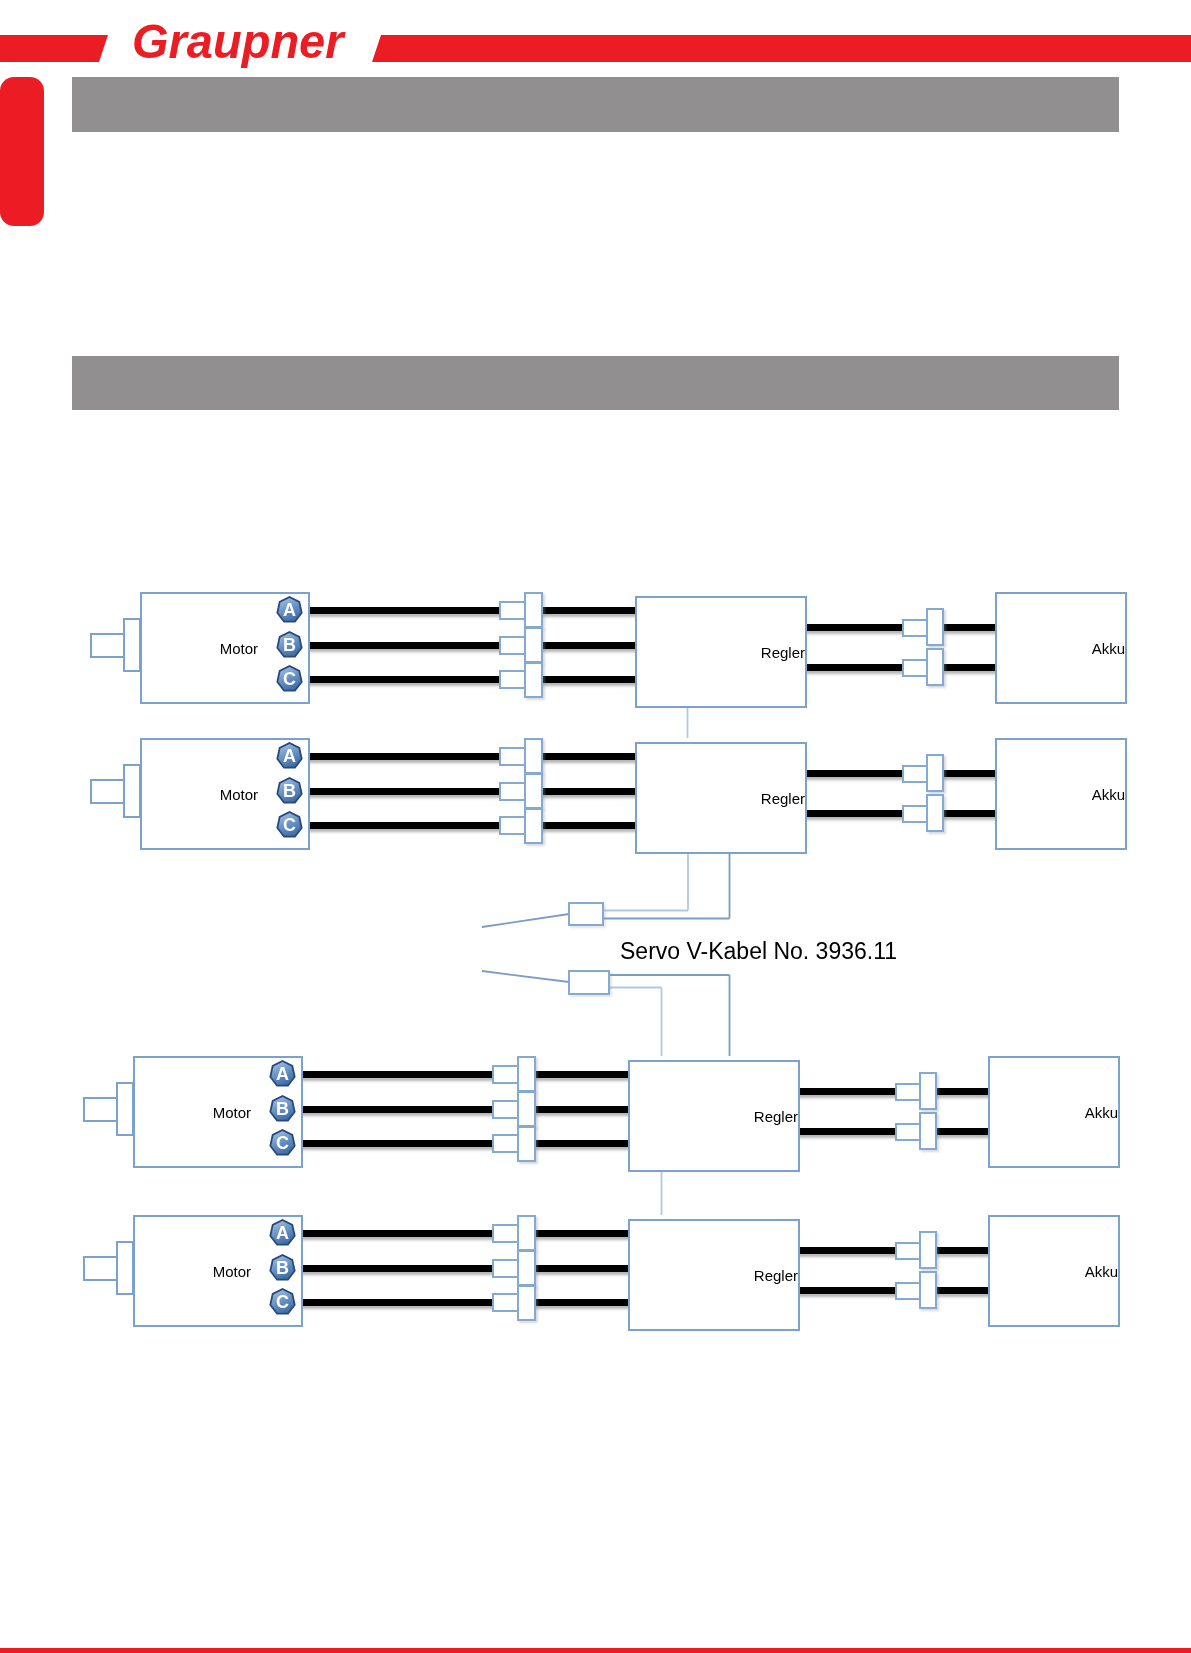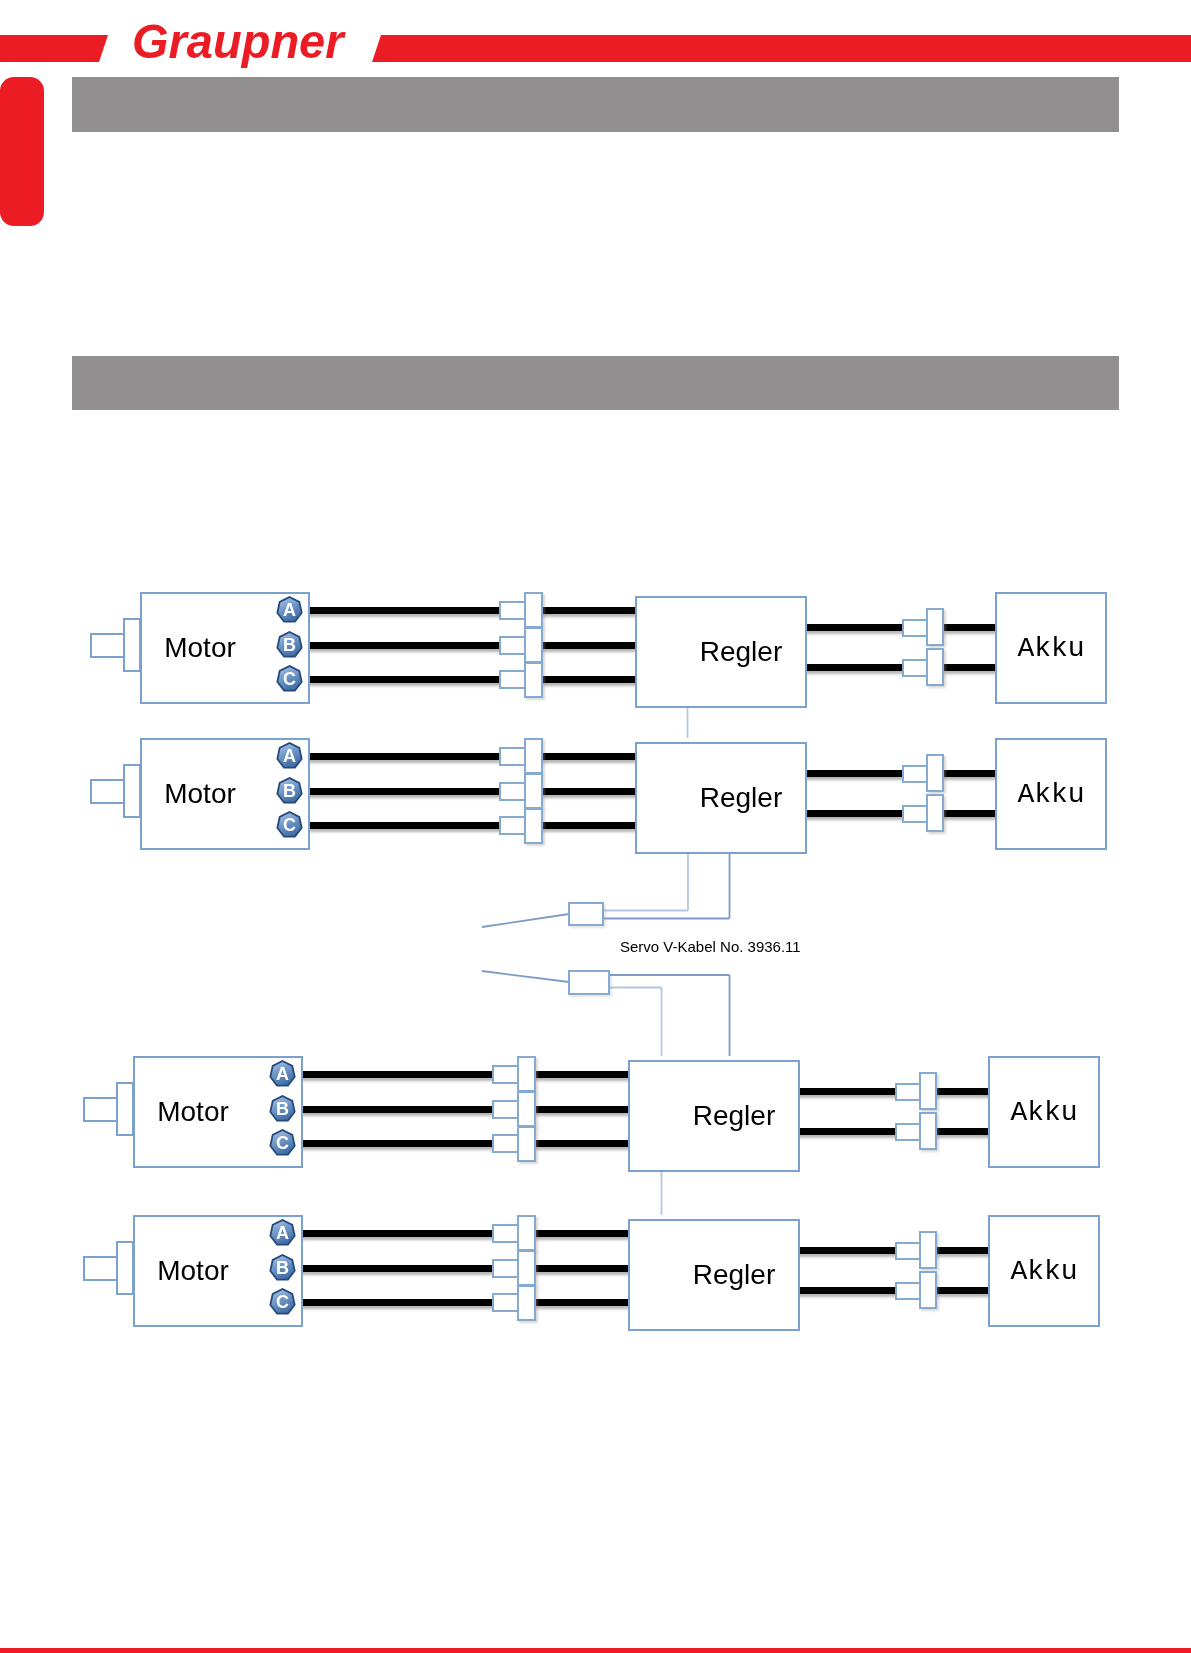--- a/index.html
+++ b/index.html
@@ -22,25 +22,25 @@
 
   
   .lines{left:0;top:0;width:1191px;height:1653px;pointer-events:none;}
   .ln-light{stroke:var(--line-light);stroke-width:1.8;}
   .ln-dark{stroke:var(--line-dark);stroke-width:1.8;}
 
   
   .row{position:absolute;left:0;width:1191px;height:112px;}
   .row.g2{left:-7px;}
   .box{position:absolute;background:#fff;border:2px solid var(--box-border);box-sizing:border-box;
-       display:flex;align-items:center;justify-content:center;font-size:28px;}
+       display:flex;align-items:center;justify-content:flex-end;font-size:15px;}
   .motor{left:140px;top:0;width:170px;height:112px;}
   .motor .lbl{margin-right:50px;}
   .regler{left:635px;top:4px;width:172px;height:112px;padding-left:40px;}
-  .akku{left:995px;top:0;width:112px;height:112px;font-family:Liberation Mono, monospace;}
+  .akku{left:995px;top:0;width:132px;height:112px;}
   .shaft{position:absolute;background:#fff;border:2px solid var(--box-border);box-sizing:border-box;}
   .s1{left:90px;top:41px;width:35px;height:25px;}
   .s2{left:123px;top:26px;width:18px;height:54px;}
 
   .wire{position:absolute;height:7px;background:var(--wire);
         box-shadow:2px 3px 3px rgba(120,120,120,0.55);}
   .mw{left:306px;width:333px;}
   .w-a{top:15px;} .w-b{top:50px;} .w-c{top:84px;}
   .bw{left:803px;width:196px;}
   .bw-1{top:32px;} .bw-2{top:72px;}
@@ -64,21 +64,21 @@
          background:linear-gradient(155deg,var(--badge-light) 5%,var(--badge-mid) 45%,var(--badge-deep) 100%);}
   .badge-t{position:relative;color:#fff;font-weight:bold;font-size:18px;line-height:1;}
   .bg-a{top:4px;} .bg-b{top:39px;} .bg-c{top:73px;}
 
   
   .empf{left:311px;top:892px;width:171px;height:84px;}
   .vplug{position:absolute;background:#fff;border:2px solid var(--plug-border);box-sizing:border-box;
          box-shadow:2px 2px 2px rgba(150,150,150,0.25);}
   .vplug1{left:568px;top:883px;width:36px;height:24px;}
   .vplug2{left:568px;top:951px;width:42px;height:25px;}
-  .cable-label{left:620px;top:919px;font-size:15px;white-space:nowrap;text-align:right;}
+  .cable-label{left:620px;top:919px;font-size:23px;white-space:nowrap;text-align:right;}
 </style>
 </head>
 <body>
 
 <div class="page">
 
   <div class="abs hbar-l"></div>
   <div class="abs logo-text">Graupner</div>
   <div class="abs hbar-r"></div>
   <div class="abs side-tab"></div>

